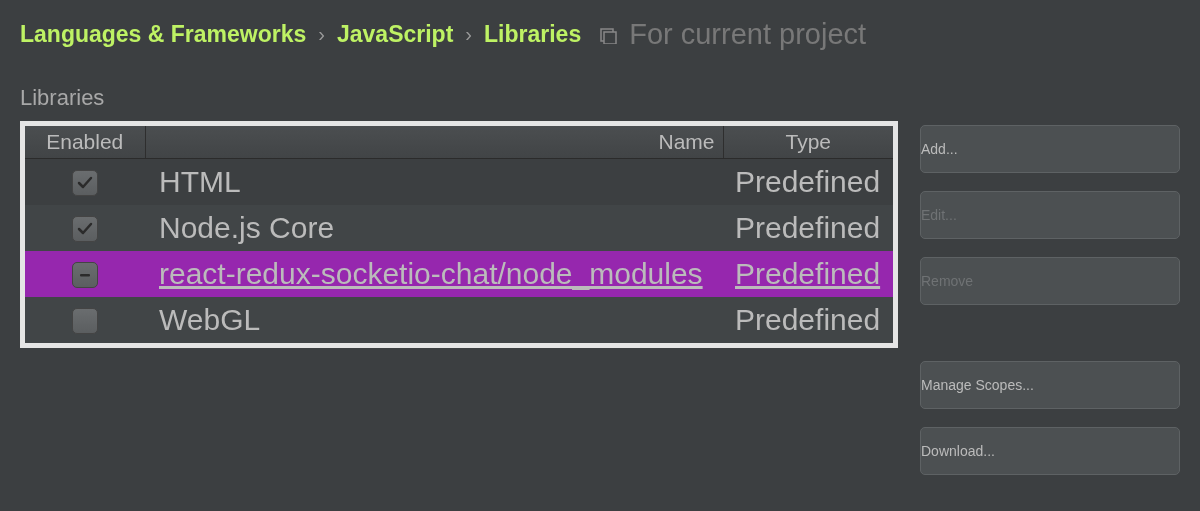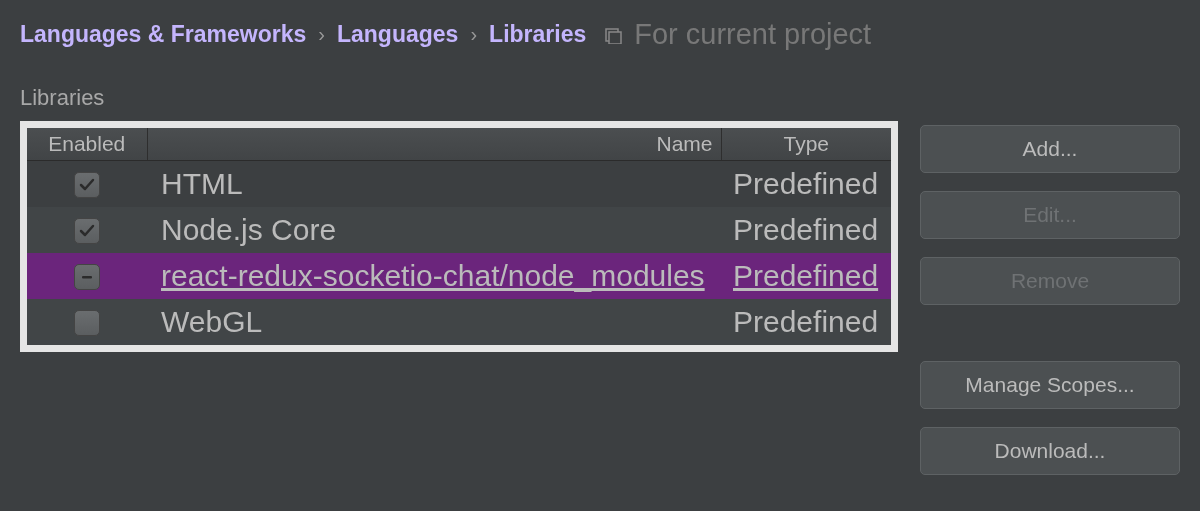--- a/index.html
+++ b/index.html
@@ -15,21 +15,21 @@
       padding: 18px 20px;
     }
     .breadcrumb {
       display: flex;
       align-items: center;
       gap: 12px;
       font-size: 23px;
       margin-bottom: 34px;
     }
     .breadcrumb-item {
-      color: #c4b5fd;
+      color: #bef264;
       font-weight: 600;
     }
     .breadcrumb-sep {
       color: #999;
       font-size: 20px;
     }
     .scope-icon {
       display: inline-flex;
       align-items: center;
       margin-left: 6px;
@@ -44,22 +44,22 @@
       color: #a8a8a8;
       margin-bottom: 10px;
     }
     .content-row {
       display: flex;
       gap: 22px;
       align-items: flex-start;
     }
     .table-wrap {
       flex: 1;
-      border: 7px solid #e5e5e5;
-      background: #701a75;
+      border: 5px solid #e5e5e5;
+      background: #a21caf;
     }
     table {
       width: 100%;
       border-collapse: collapse;
     }
     thead tr {
       background: linear-gradient(#4b4e50, #414446);
     }
     th {
       text-align: center;
@@ -122,38 +122,38 @@
       gap: 18px;
       padding-top: 4px;
     }
     .btn {
       width: 100%;
       height: 48px;
       background: #4c5052;
       border: 1px solid #5e6264;
       border-radius: 5px;
       color: #bbbbbb;
-      font-size: 21px;
+      font-size: 14px;
       cursor: pointer;
-      text-align: center;
+      text-align: left;
     }
     .btn.disabled {
       color: #6f7274;
       cursor: default;
     }
     .gap-large { margin-top: 38px; }
   </style>
 </head>
 <body>
 
 <div class="container">
   <div class="breadcrumb">
     <span class="breadcrumb-item">Languages &amp; Frameworks</span>
     <span class="breadcrumb-sep">›</span>
-    <span class="breadcrumb-item">Languages</span>
+    <span class="breadcrumb-item">JavaScript</span>
     <span class="breadcrumb-sep">›</span>
     <span class="breadcrumb-item">Libraries</span>
     <span class="scope-icon">
       <svg width="18" height="18" viewBox="0 0 18 18">
         <rect x="2" y="3" width="12" height="12" fill="none" stroke="#888" stroke-width="1.5"></rect>
         <rect x="5" y="6" width="12" height="12" fill="#3c3f41" stroke="#888" stroke-width="1.5"></rect>
       </svg>
     </span>
     <span class="scope-hint">For current project</span>
   </div>

